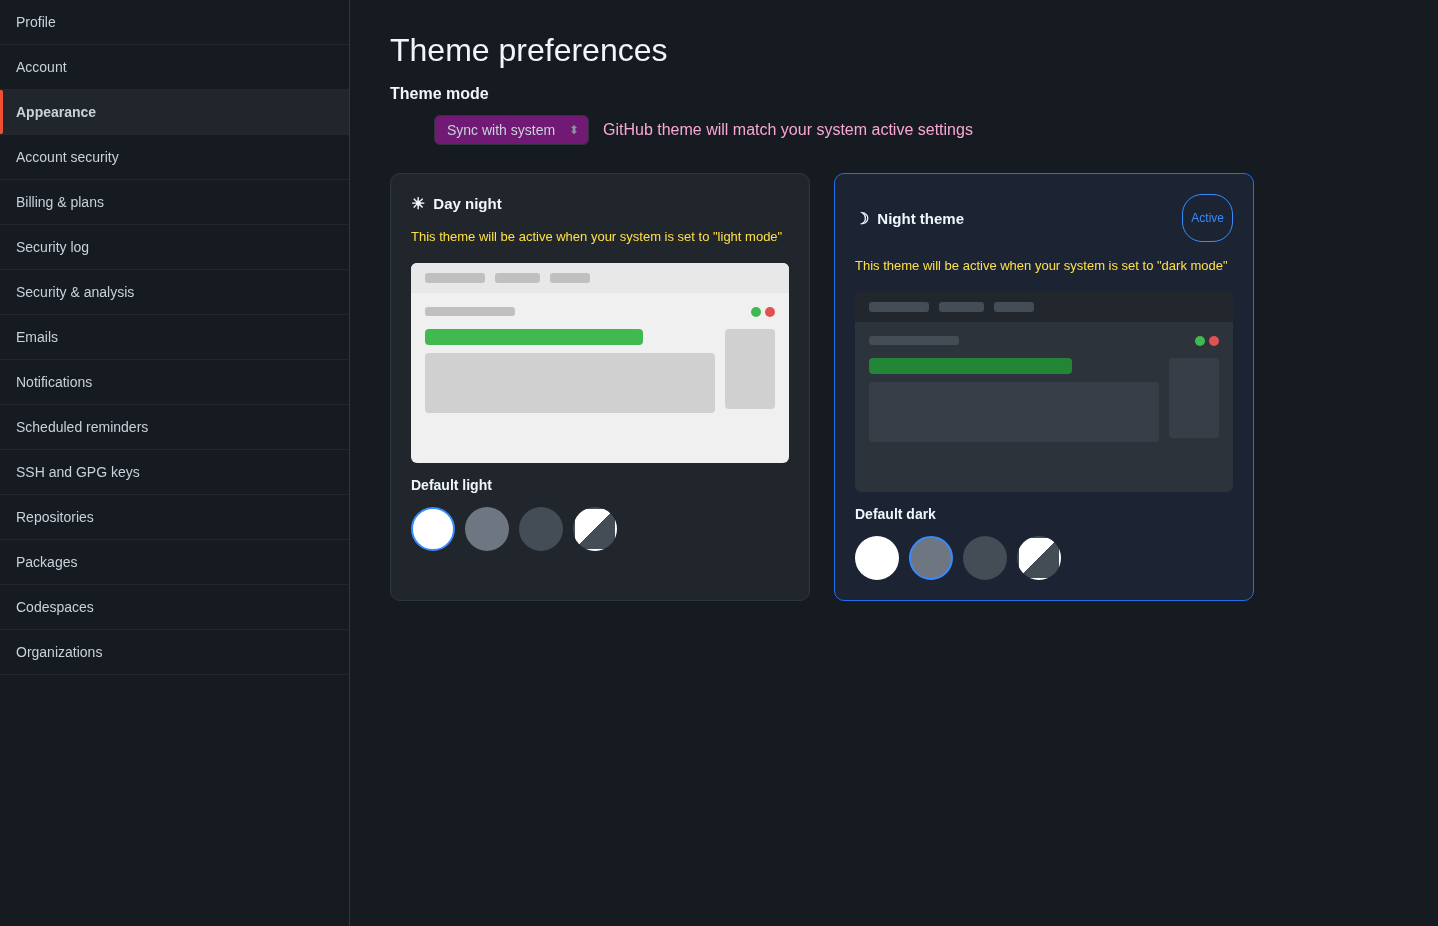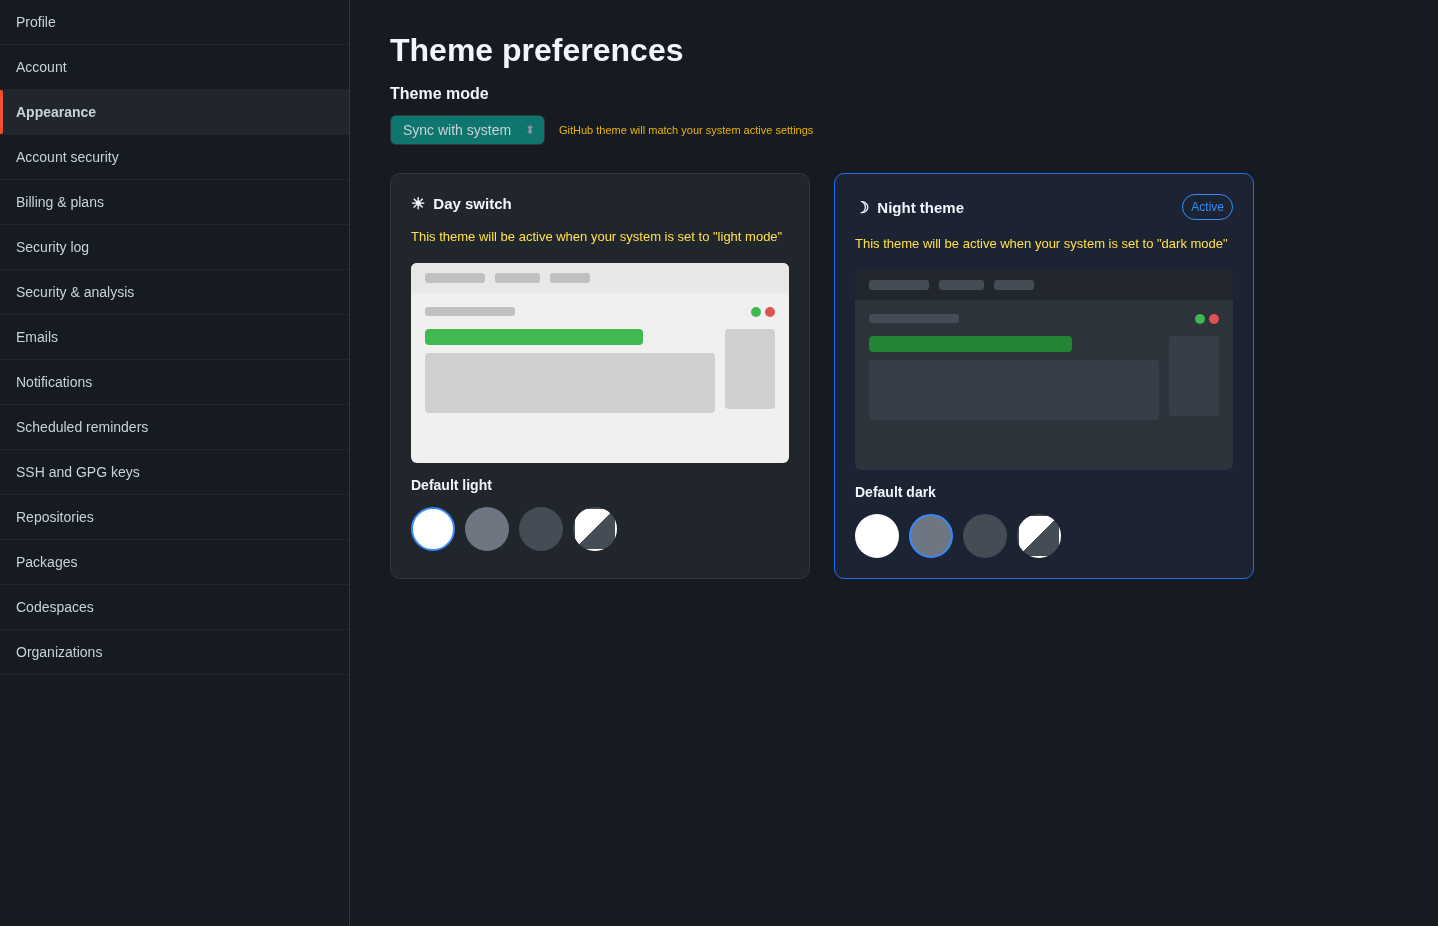--- a/index.html
+++ b/index.html
@@ -57,21 +57,21 @@
     
     .main {
       flex: 1;
       padding: 32px 40px;
       overflow-y: auto;
       background: #161b22;
     }
 
     .page-title {
       font-size: 32px;
-      font-weight: 700;
+      font-weight: 400;
       color: #f0f6fc;
       margin-bottom: 16px;
     }
 
     .description {
       color: #8b949e;
       font-size: 14px;
       line-height: 1.6;
       margin-bottom: 28px;
       max-width: 900px;
@@ -92,42 +92,43 @@
       margin-bottom: 28px;
     }
 
     .select-wrapper {
       position: relative;
       display: inline-flex;
       align-items: center;
     }
 
     .theme-select {
-      background: #0f766e;
+      background: #701a75;
       border: 1px solid #30363d;
       color: #c9d1d9;
       padding: 6px 32px 6px 12px;
       border-radius: 6px;
       font-size: 14px;
       appearance: none;
       cursor: pointer;
       outline: none;
+      margin-left: 44px;
     }
 
     .select-arrow {
       position: absolute;
       right: 10px;
       pointer-events: none;
       color: #8b949e;
       font-size: 12px;
     }
 
     .theme-hint {
-      color: #eab308;
-      font-size: 11px;
+      color: #f9a8d4;
+      font-size: 16px;
     }
 
     
     .theme-cards {
       display: flex;
       gap: 24px;
       flex-wrap: wrap;
     }
 
     .theme-card {
@@ -162,21 +163,21 @@
 
     .card-title-icon {
       font-size: 16px;
     }
 
     .active-badge {
       background: transparent;
       border: 1px solid #388bfd;
       color: #388bfd;
       font-size: 12px;
-      padding: 5px 8px;
+      padding: 16px 8px;
       border-radius: 20px;
       font-weight: 500;
     }
 
     .card-subtitle {
       color: #fde047;
       font-size: 13px;
       margin-bottom: 16px;
       line-height: 1.5;
     }
@@ -405,21 +406,21 @@
     </div>
     <span class="theme-hint">GitHub theme will match your system active settings</span>
   </div>
 
   <div class="theme-cards">
 
     <div class="theme-card">
       <div class="card-header">
         <div class="card-title">
           <span class="card-title-icon">☀</span>
-          <span>Day switch</span>
+          <span>Day night</span>
         </div>
       </div>
       <div class="card-subtitle">This theme will be active when your system is set to "light mode"</div>
       <div class="theme-preview">
         <div class="preview-light">
           <div class="preview-nav preview-nav-light">
             <div class="nav-pill pill-light pill-lg"></div>
             <div class="nav-pill pill-light pill-md"></div>
             <div class="nav-pill pill-light pill-sm"></div>
           </div>

